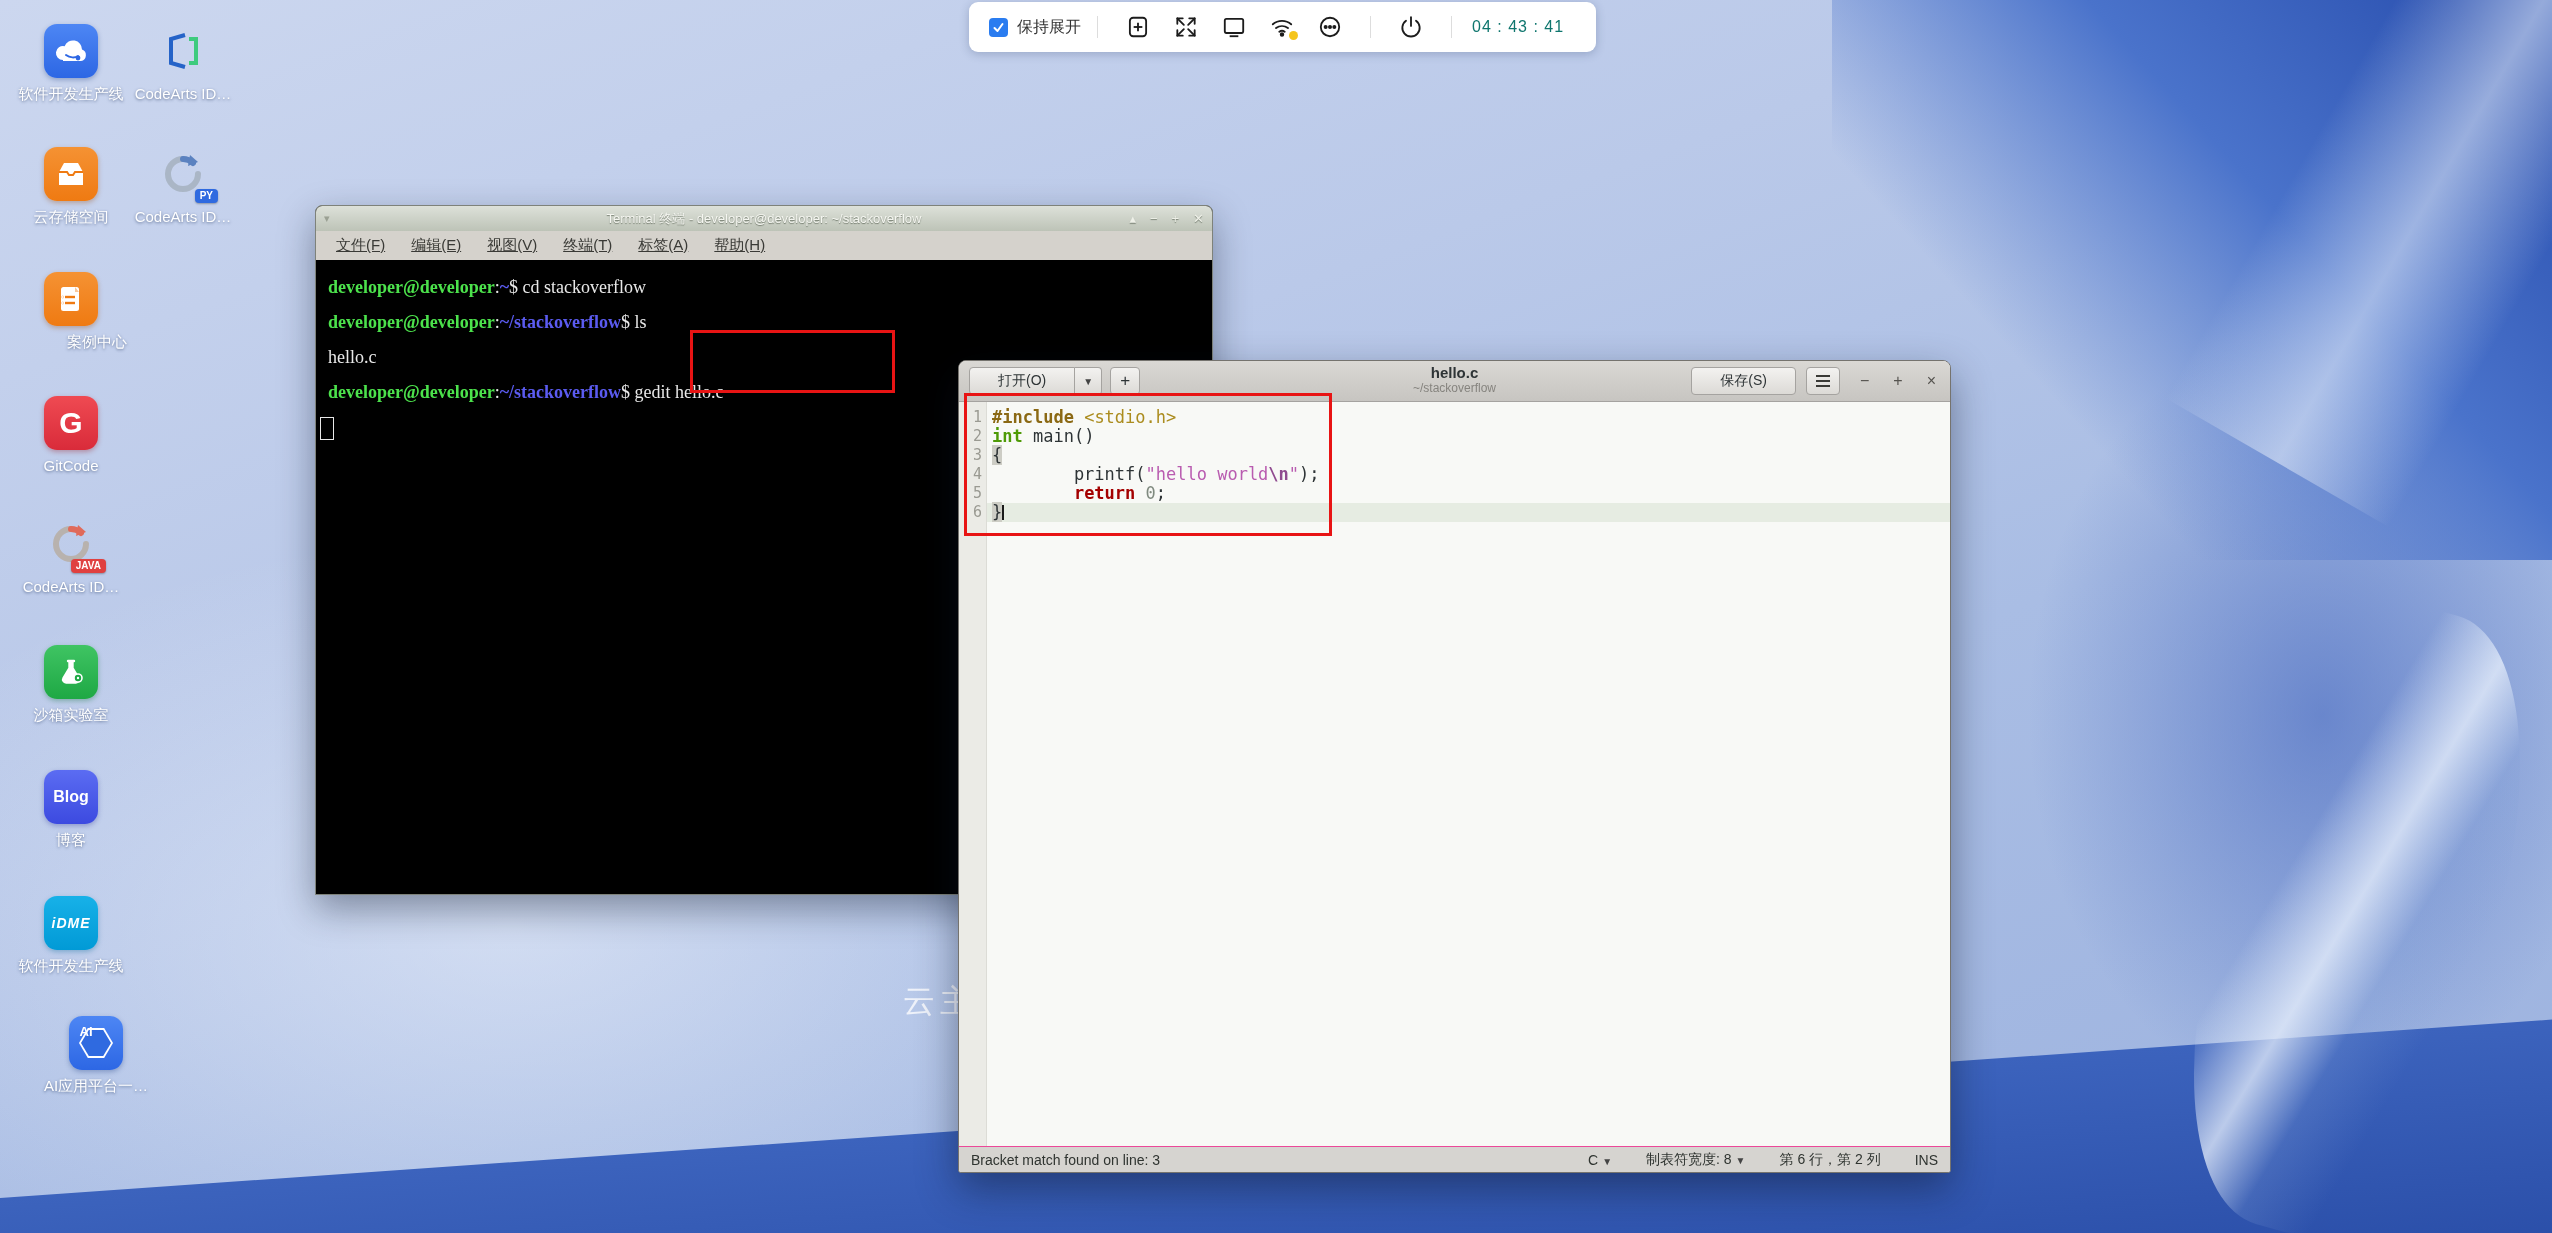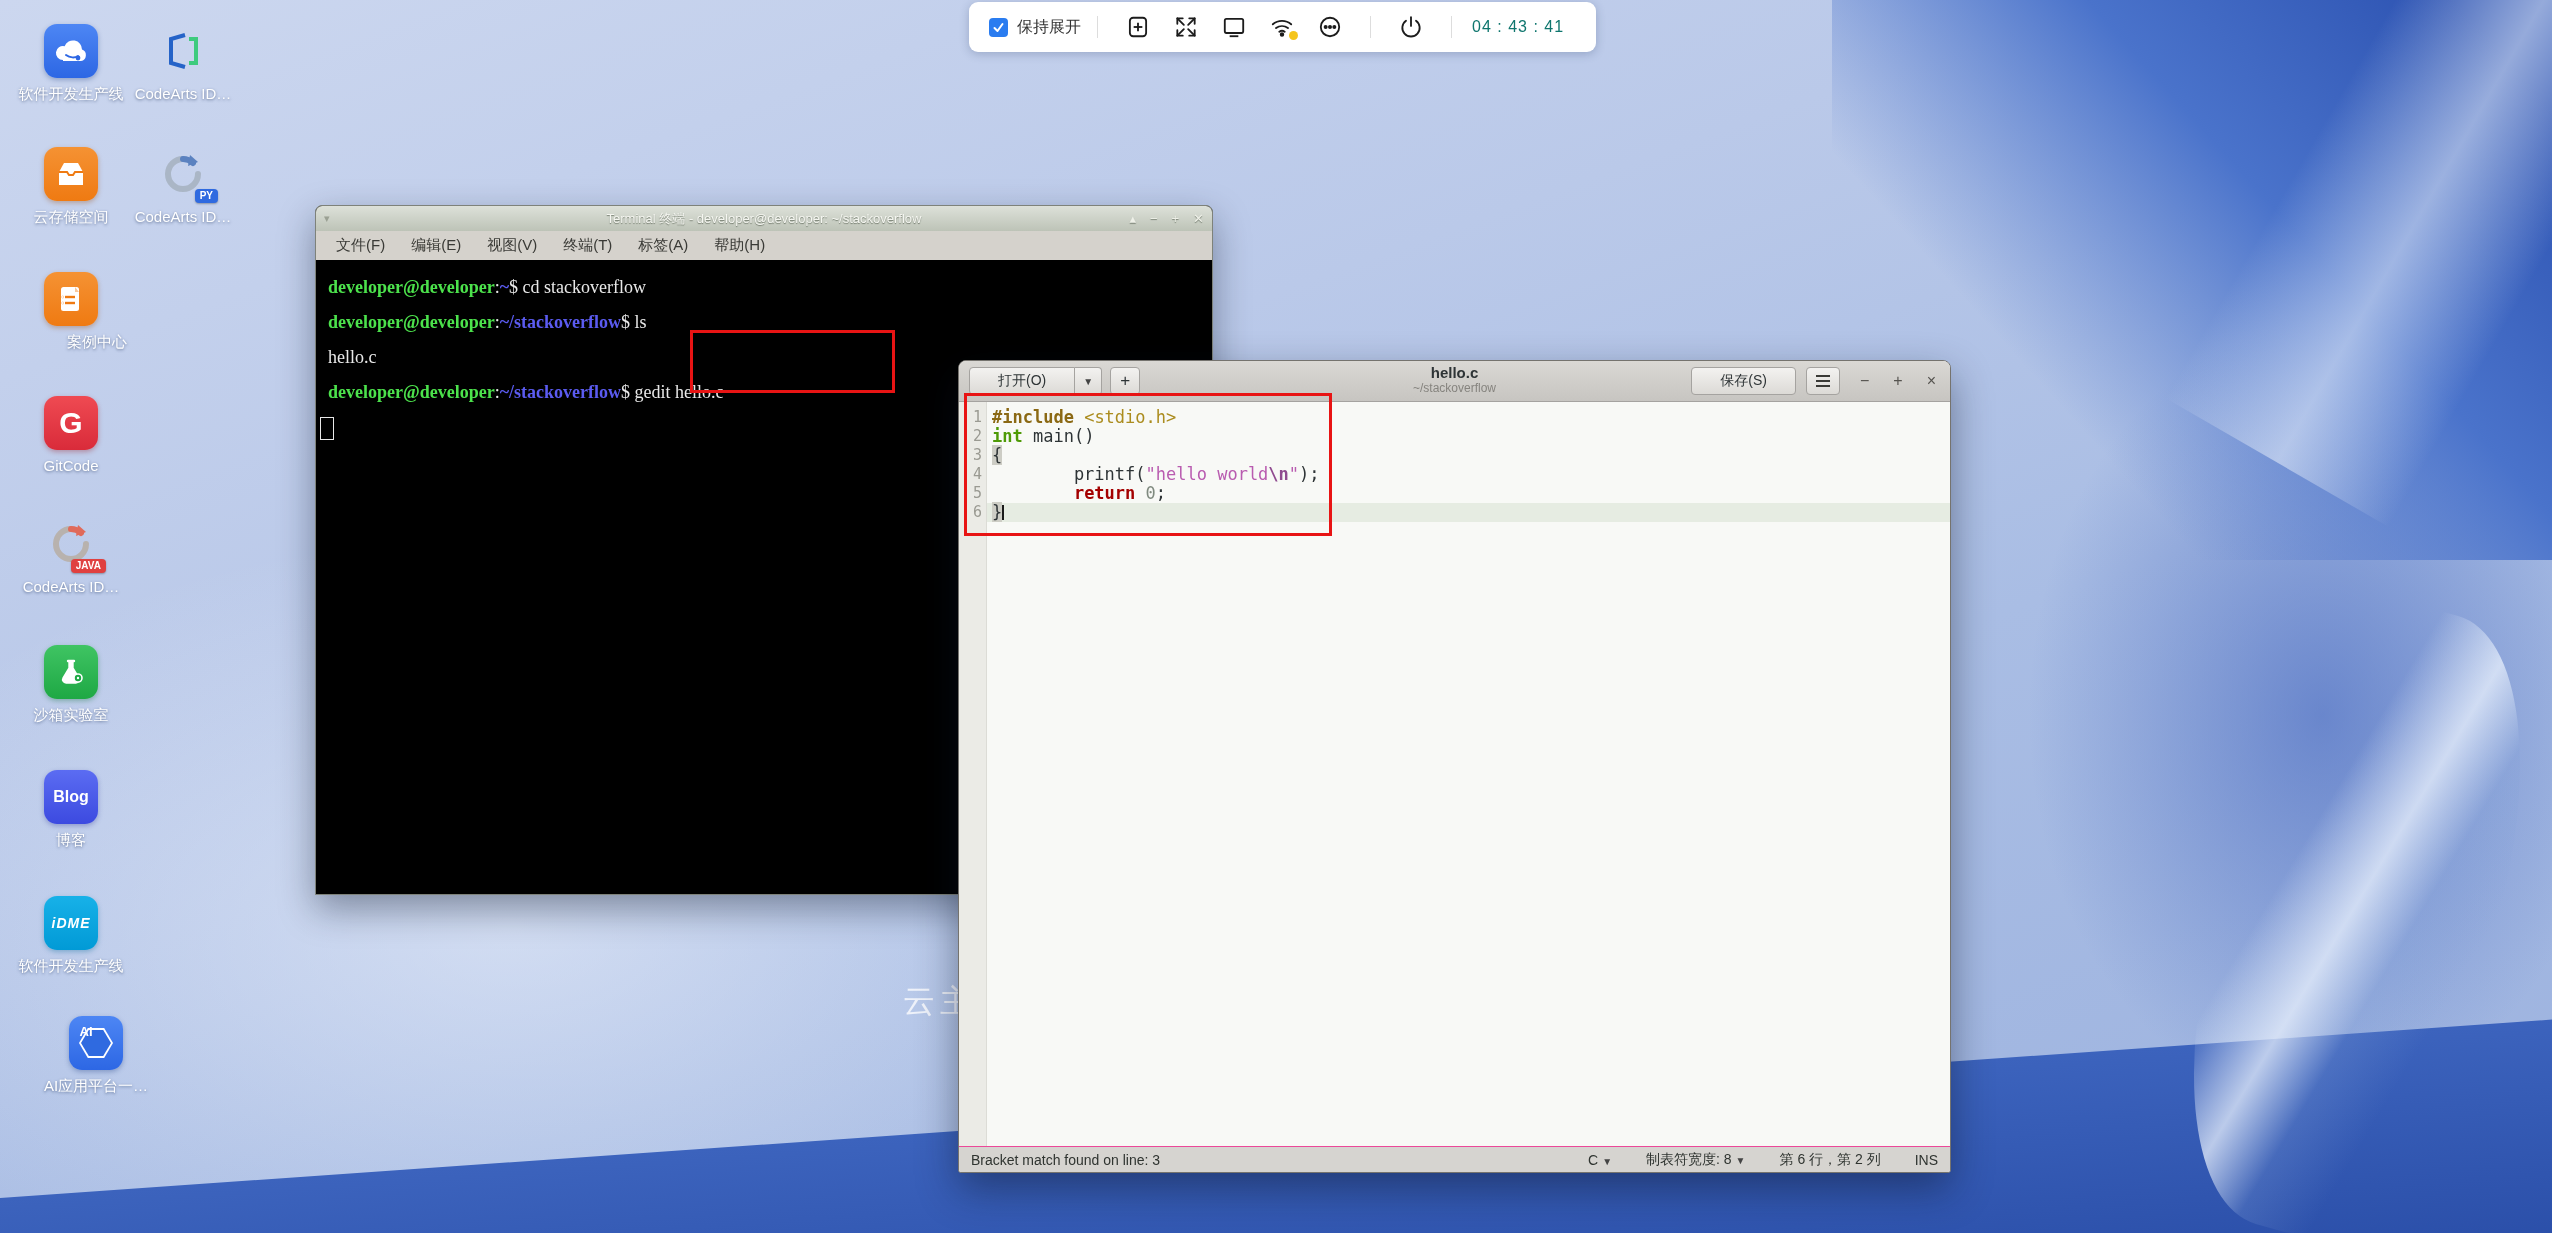--- a/index.html
+++ b/index.html
@@ -58,21 +58,21 @@
   
   .term{position:absolute;left:315px;top:205px;width:898px;height:690px;z-index:10;border:1px solid #7e827a;border-radius:7px 7px 0 0;
         box-shadow:0 14px 36px rgba(10,20,40,.4);box-sizing:border-box;background:#000;}
   .term-title{height:25px;background:linear-gradient(180deg,#dde1d9,#bdc3b7);border-radius:6px 6px 0 0;display:flex;align-items:center;
         padding:0 8px;position:relative;}
   .term-title .tmenu{color:#9aa093;font-size:11px;width:20px;}
   .term-title .ttext{position:absolute;left:0;right:0;text-align:center;font-size:13px;color:#f5f6f1;text-shadow:0 1px 1px rgba(60,70,55,.6);}
   .term-btns{margin-left:auto;display:flex;gap:14px;z-index:2;}
   .term-btns span{color:#eef0e8;font-size:13px;text-shadow:0 1px 1px rgba(60,70,55,.6);line-height:25px;}
   .term-menubar{height:29px;background:#d5d2cc;display:flex;align-items:center;padding-left:14px;gap:0;border-bottom:1px solid #b8b5ae;}
-  .term-menubar span{font-size:15px;color:#3a3a36;margin-right:14px;padding:2px 6px;}
+  .term-menubar span{font-size:15px;color:#3a3a36;margin-right:14px;padding:2px 6px;text-decoration:underline;}
   .term-body{position:absolute;left:0;top:54px;right:0;bottom:0;background:#000;padding:6px 0 0 4px;overflow:hidden;}
   .tline{margin:8px;font-family:Liberation Serif, serif;font-size:18px;line-height:27px;white-space:pre;color:#e8e8e8;}
   .t-user{color:#4ce24c;font-weight:bold;}
   .t-path{color:#5b5bf0;font-weight:bold;}
   .t-plain{color:#e8e8e8;}
   .t-cursor{display:inline-block;width:12px;height:21px;border:1.5px solid #e8e8e8;margin-top:3px;}
 
   
   .gedit{position:absolute;left:958px;top:360px;width:993px;height:813px;z-index:20;border:1px solid #75736e;border-radius:8px 8px 3px 3px;
         box-shadow:0 16px 40px rgba(10,20,40,.45);box-sizing:border-box;background:#f8f9f6;display:flex;flex-direction:column;}

